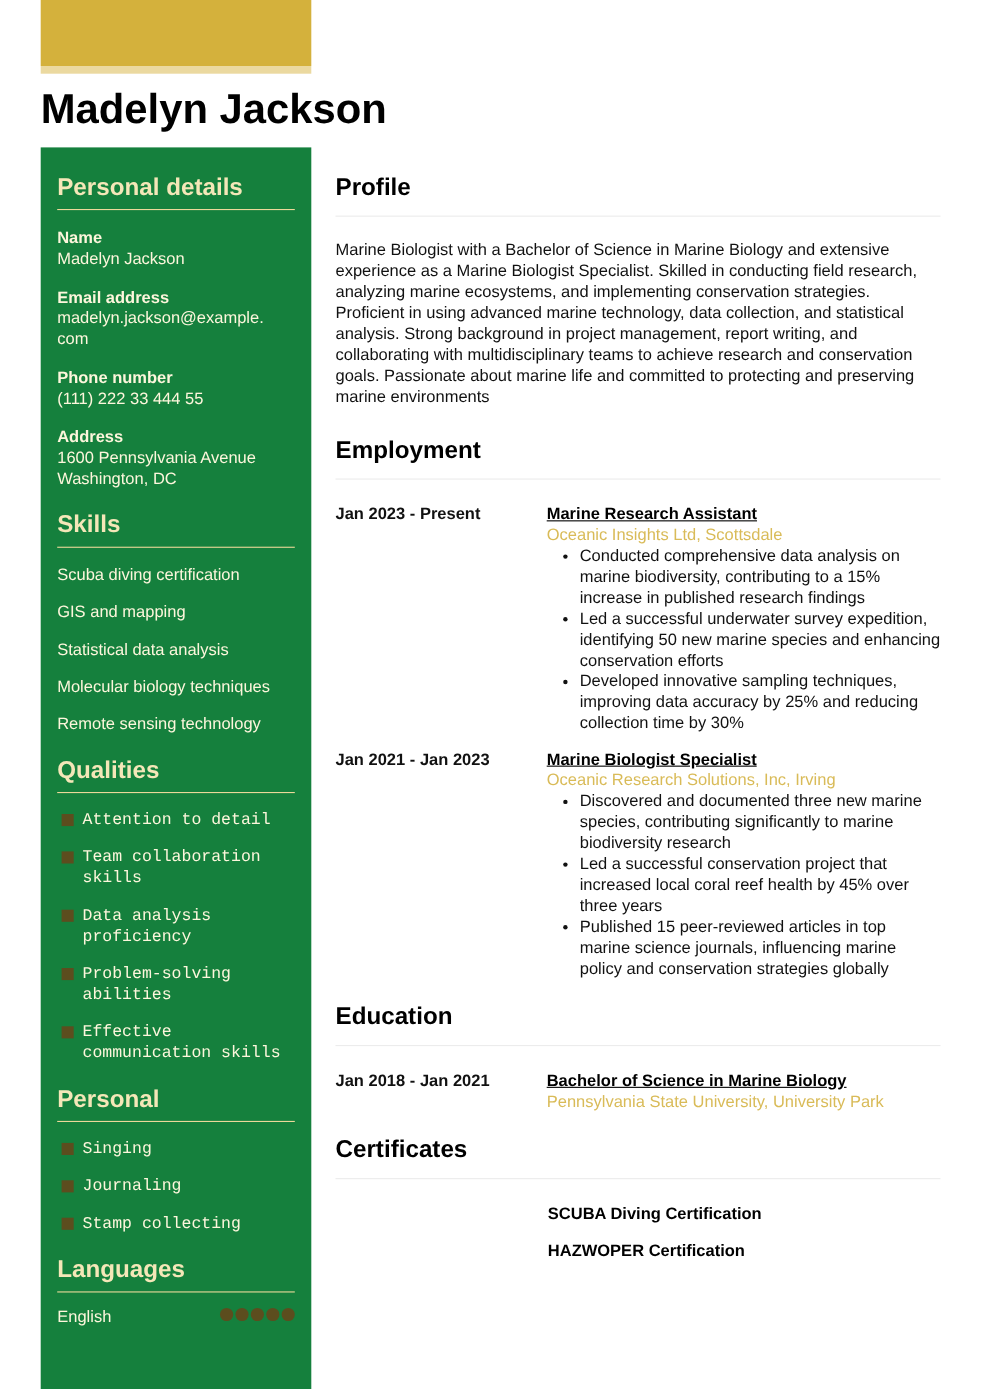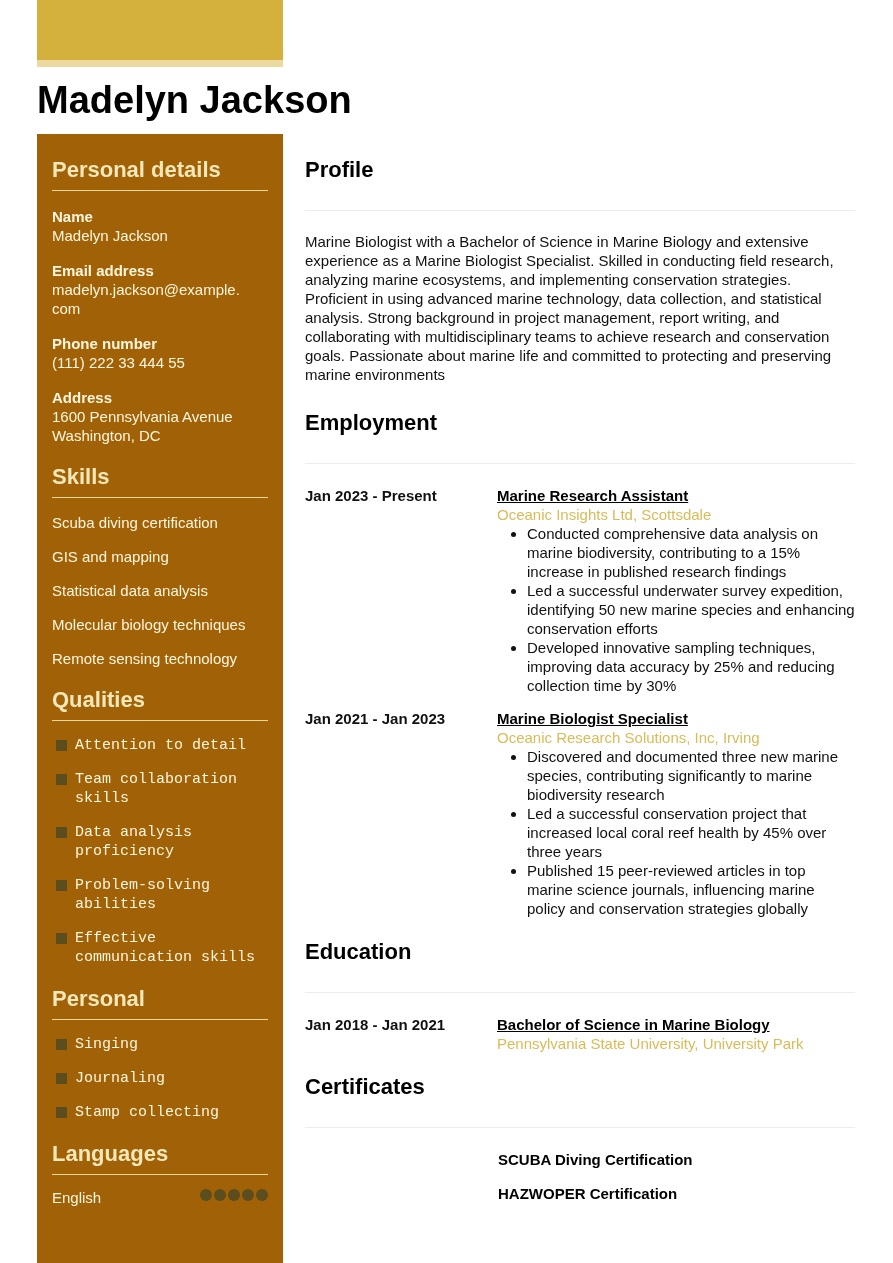--- a/index.html
+++ b/index.html
@@ -1,35 +1,35 @@
 <!DOCTYPE html>
 <html><head>
 <meta charset="utf-8">
 <style>
   html, body { margin: 0; padding: 0; background: #ffffff; }
   body { width: 893px; height: 1263px; position: relative; overflow: hidden; font-family: "Liberation Sans", sans-serif; color: #111; }
   .top-bar { position: absolute; left: 37px; top: 0; width: 246px; height: 60px; background: #d4b13c; }
   .top-bar-stripe { position: absolute; left: 37px; top: 60px; width: 246px; height: 7px; background: #ebd9a0; }
   .name-title { position: absolute; left: 37px; top: 78px; margin: 0; font-size: 38px; font-weight: bold; color: #000; letter-spacing: 0px; line-height: 44px; }
-  .sidebar { position: absolute; left: 37px; top: 134px; width: 246px; height: 1129px; background: #a16207; box-sizing: border-box; padding: 22px 15px 0 15px; color: #fdf6dc; }
+  .sidebar { position: absolute; left: 37px; top: 134px; width: 246px; height: 1129px; background: #15803d; box-sizing: border-box; padding: 22px 15px 0 15px; color: #fdf6dc; }
   .side-heading { font-size: 22px; color: #f4e7b8; margin: 0; padding-bottom: 6px; border-bottom: 1px solid #ecd99a; line-height: 28px; }
   .side-section { margin-bottom: 18px; }
   .detail { margin-top: 16px; font-size: 15px; line-height: 19px; }
   .detail-label { font-weight: bold; color: #fdf6dc; }
   .detail-value { color: #fdf6dc; }
   .skill-list { list-style: none; margin: 0; padding: 0; }
   .skill-list li { font-size: 15px; line-height: 19px; margin-top: 15px; color: #fdf6dc; }
   .bullet-list { list-style: none; margin: 4px; padding: 0; font-family: Liberation Mono, monospace; }
   .bullet-list li { font-size: 15px; line-height: 19px; margin-top: 15px; color: #fdf6dc; display: flex; }
   .sq { flex: 0 0 11px; width: 11px; height: 11px; background: #5c4d1e; margin-top: 4px; margin-right: 8px; }
   .lang-row { display: flex; justify-content: space-between; align-items: flex-start; margin-top: 14px; font-size: 15px; }
   .dots { display: flex; gap: 2px; }
   .dot { width: 12px; height: 12px; border-radius: 50%; background: #5c4d1e; }
   .main { position: absolute; left: 305px; top: 156px; width: 550px; }
-  .main-heading { font-size: 22px; font-weight: bold; margin: 0; color: #000; padding-bottom: 26px; border-bottom: 1px solid #ececec; line-height: 28px; }
+  .main-heading { font-size: 22px; font-weight: bold; margin: 0; color: #000; padding-bottom: 12px; border-bottom: 1px solid #ececec; line-height: 28px; }
   .profile-text { font-size: 15px; line-height: 19px; margin: 21px 0 25px 0; color: #111; }
   .entries { margin-top: 22px; margin-bottom: 20px; }
   .entry { display: flex; margin-bottom: 14px; }
   .entry-date { width: 192px; flex: 0 0 192px; font-size: 15px; font-weight: bold; line-height: 19px; color: #111; }
   .entry-body { flex: 1; font-size: 15px; line-height: 19px; }
   .entry-title { font-weight: bold; color: #000; text-decoration: underline; }
   .entry-org { color: #d9bb58; }
   .entry-bullets { margin: 0; padding-left: 30px; }
   .entry-bullets li { margin: 0; }
   .cert { font-size: 15px; font-weight: bold; margin-left: 193px; line-height: 19px; margin-bottom: 15px; color: #000; }

